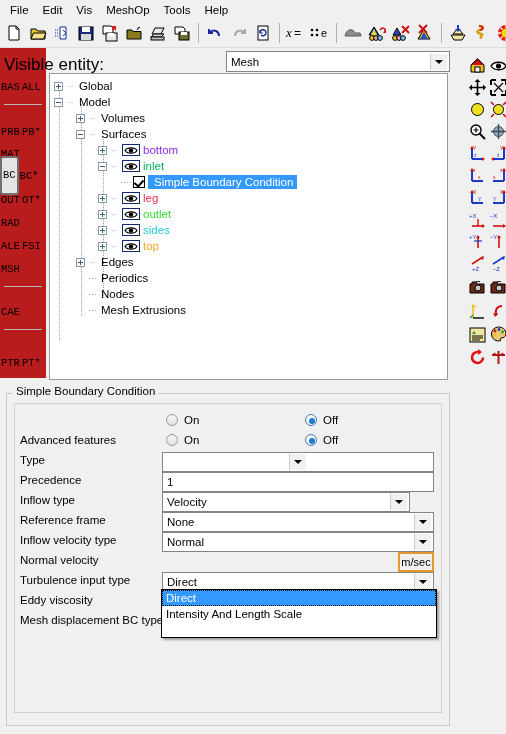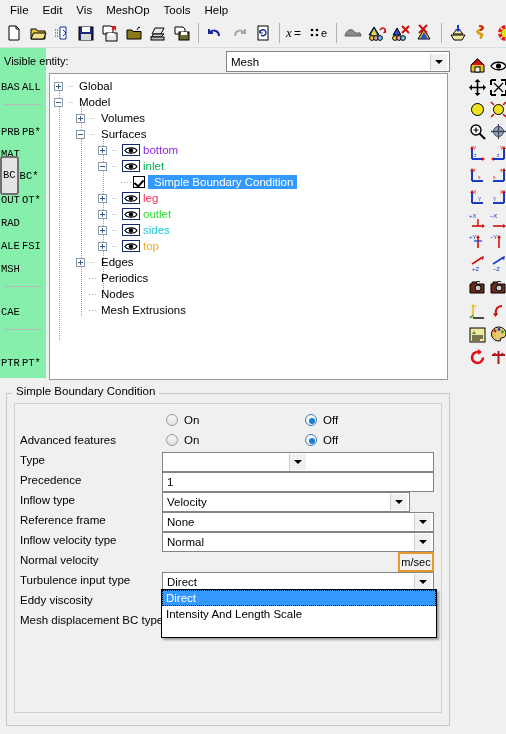--- a/index.html
+++ b/index.html
@@ -33,39 +33,39 @@
   .tb-btn {
     width: 24px; height: 24px; display: flex; align-items: center;
     justify-content: center; cursor: default; flex: 0 0 auto;
   }
   .tb-sep { width: 1px; height: 20px; background: #b0b0b0; margin: 0 4px; flex: 0 0 auto; }
   .tb-btn svg { display: block; }
 
   
   .leftbar {
     position: absolute; left: 0; top: 48px; width: 46px; height: 330px;
-    background: #86efac;
+    background: #b91c1c;
   }
   .lb-row {
     position: absolute; left: 0; width: 46px; height: 17px;
     display: flex; align-items: center;
   }
   .lb-cell {
     font-size: 10.5px; font-family: "Liberation Mono", monospace;
     color: #000; padding: 0 1px; white-space: nowrap; cursor: default;
   }
   .lb-cell.sel {
     border: 2px solid #707070; border-radius: 3px; background: #e4e4e4;
     padding: 12px 1px; line-height: 11px;
   }
   .lb-hr { position: absolute; left: 4px; width: 38px; height: 1px; background: #b8b8b8; }
 
   
   .ventity-label {
-    position: absolute; left: 4px; top: 55px; font-size: 11px; color: #000;
+    position: absolute; left: 4px; top: 55px; font-size: 17px; color: #000;
   }
   .combo {
     position: relative; background: #fff; border: 1px solid #848484;
     height: 20px; display: flex; align-items: center;
   }
   .combo .cval {
     flex: 1 1 auto; padding-left: 4px; font-size: 11.5px; color: #000;
     overflow: hidden; white-space: nowrap;
   }
   .combo .carrow {

